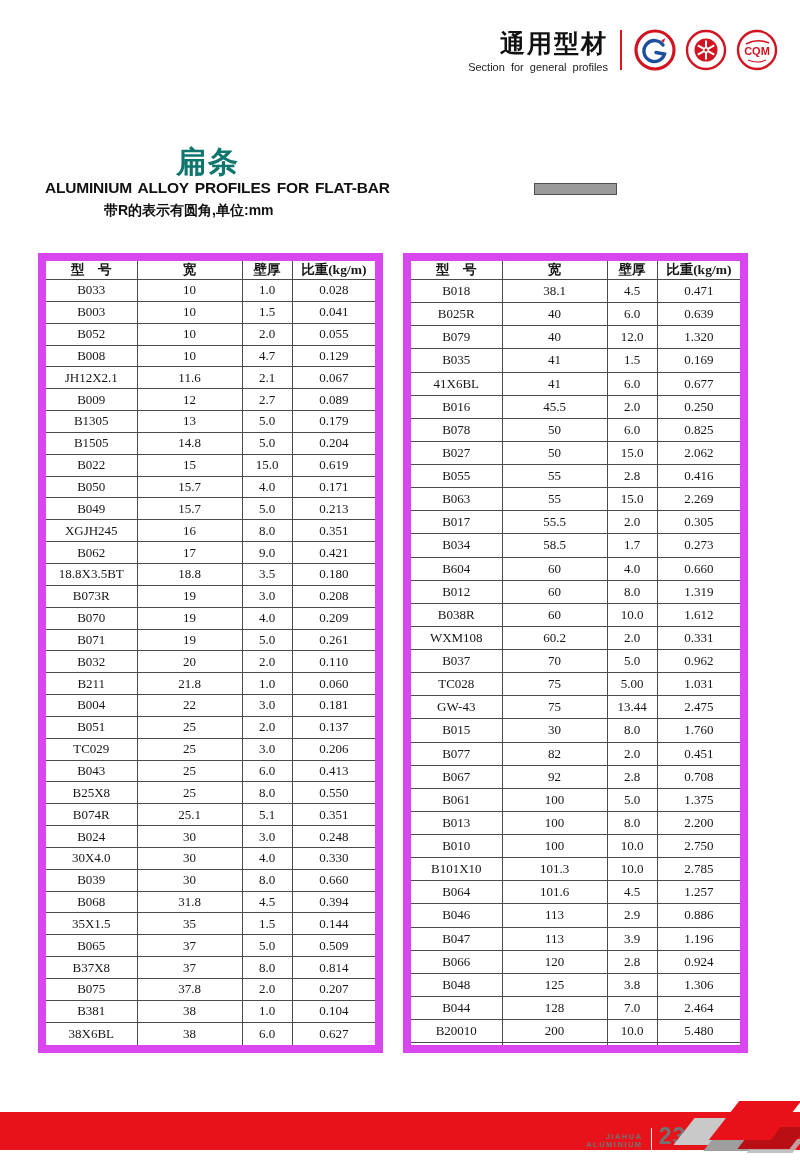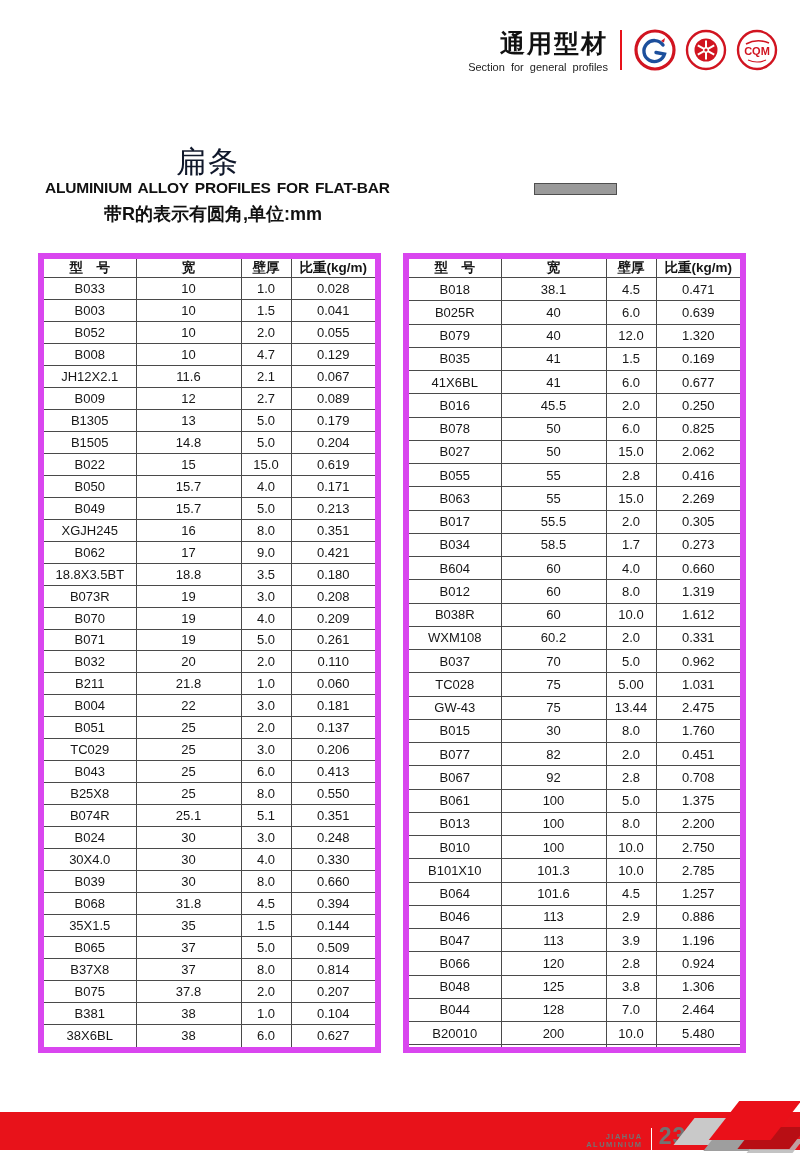--- a/index.html
+++ b/index.html
@@ -11,37 +11,37 @@
   .page-header { position:absolute; top:28px; right:22px; display:flex; align-items:flex-start; }
   .header-titles { text-align:right; margin-right:10px; padding-top:2px; }
   .header-title-cn { font-size:25px; font-weight:bold; letter-spacing:2px; color:#111; line-height:1.1; }
   .header-title-en { font-size:11px; color:#222; margin-top:3px; word-spacing:3px; }
   .header-divider { width:2px; height:40px; background:#e8121a; margin:2px 12px 0 2px; }
   .logo-row { display:flex; align-items:center; gap:9px; padding-top:1px; }
   .logo { width:42px; height:42px; }
 
   
   .intro-title-cn { position:absolute; left:168px; top:142px; width:80px; text-align:center;
-                    font-size:30px; font-weight:normal; letter-spacing:2px; color:#0f172a; }
+                    font-size:30px; font-weight:bold; letter-spacing:2px; color:#0f766e; }
   .intro-title-en { position:absolute; left:45px; top:179px; font-size:15.5px; font-weight:600;
                     letter-spacing:-0.2px; word-spacing:2px; color:#111; }
-  .intro-note    { position:absolute; left:104px; top:202px; font-size:18px; font-weight:600; color:#111; }
+  .intro-note    { position:absolute; left:104px; top:202px; font-size:14px; font-weight:600; color:#111; }
   .flat-bar-swatch { position:absolute; left:534px; top:183px; width:83px; height:12px;
                      background:#9a9a9a; border:1px solid #4f4f4f; }
 
   
   .spec-table { position:absolute; top:253px; width:337px; height:800px;
                 border-collapse:collapse; table-layout:fixed; }
   .spec-table.left  { left:38px; }
   .spec-table.right { left:403px; }
   .spec-table th, .spec-table td {
       border:1px solid #4a4a4a; text-align:center; vertical-align:middle;
       font-size:13px; color:#161616; padding:0 2px; overflow:hidden; white-space:nowrap; }
   .spec-table th { font-size:13.5px; font-weight:600; }
-  .spec-table { border:6px solid #d946ef; }
+  .spec-table { border:8px solid #d946ef;font-family:Liberation Serif, serif; }
 
   
   .footer-band { position:absolute; left:0; top:1112px; width:800px; height:38px; background:#e8121a; }
   .footer-content { position:absolute; left:0; top:1112px; height:38px; width:700px;
                     display:flex; align-items:flex-end; justify-content:flex-end; color:#737373; }
   .footer-brand { text-align:right; font-weight:bold; line-height:1.15; font-size:7.5px;
                   letter-spacing:1.5px; }
   .footer-sep { width:1px; height:22px; background:#ffffff; margin:0 7px 0 8px; }
   .footer-page-number { font-size:23px; font-weight:bold; letter-spacing:1px; }
   .deco { position:absolute; transform:skewX(-38deg); }

